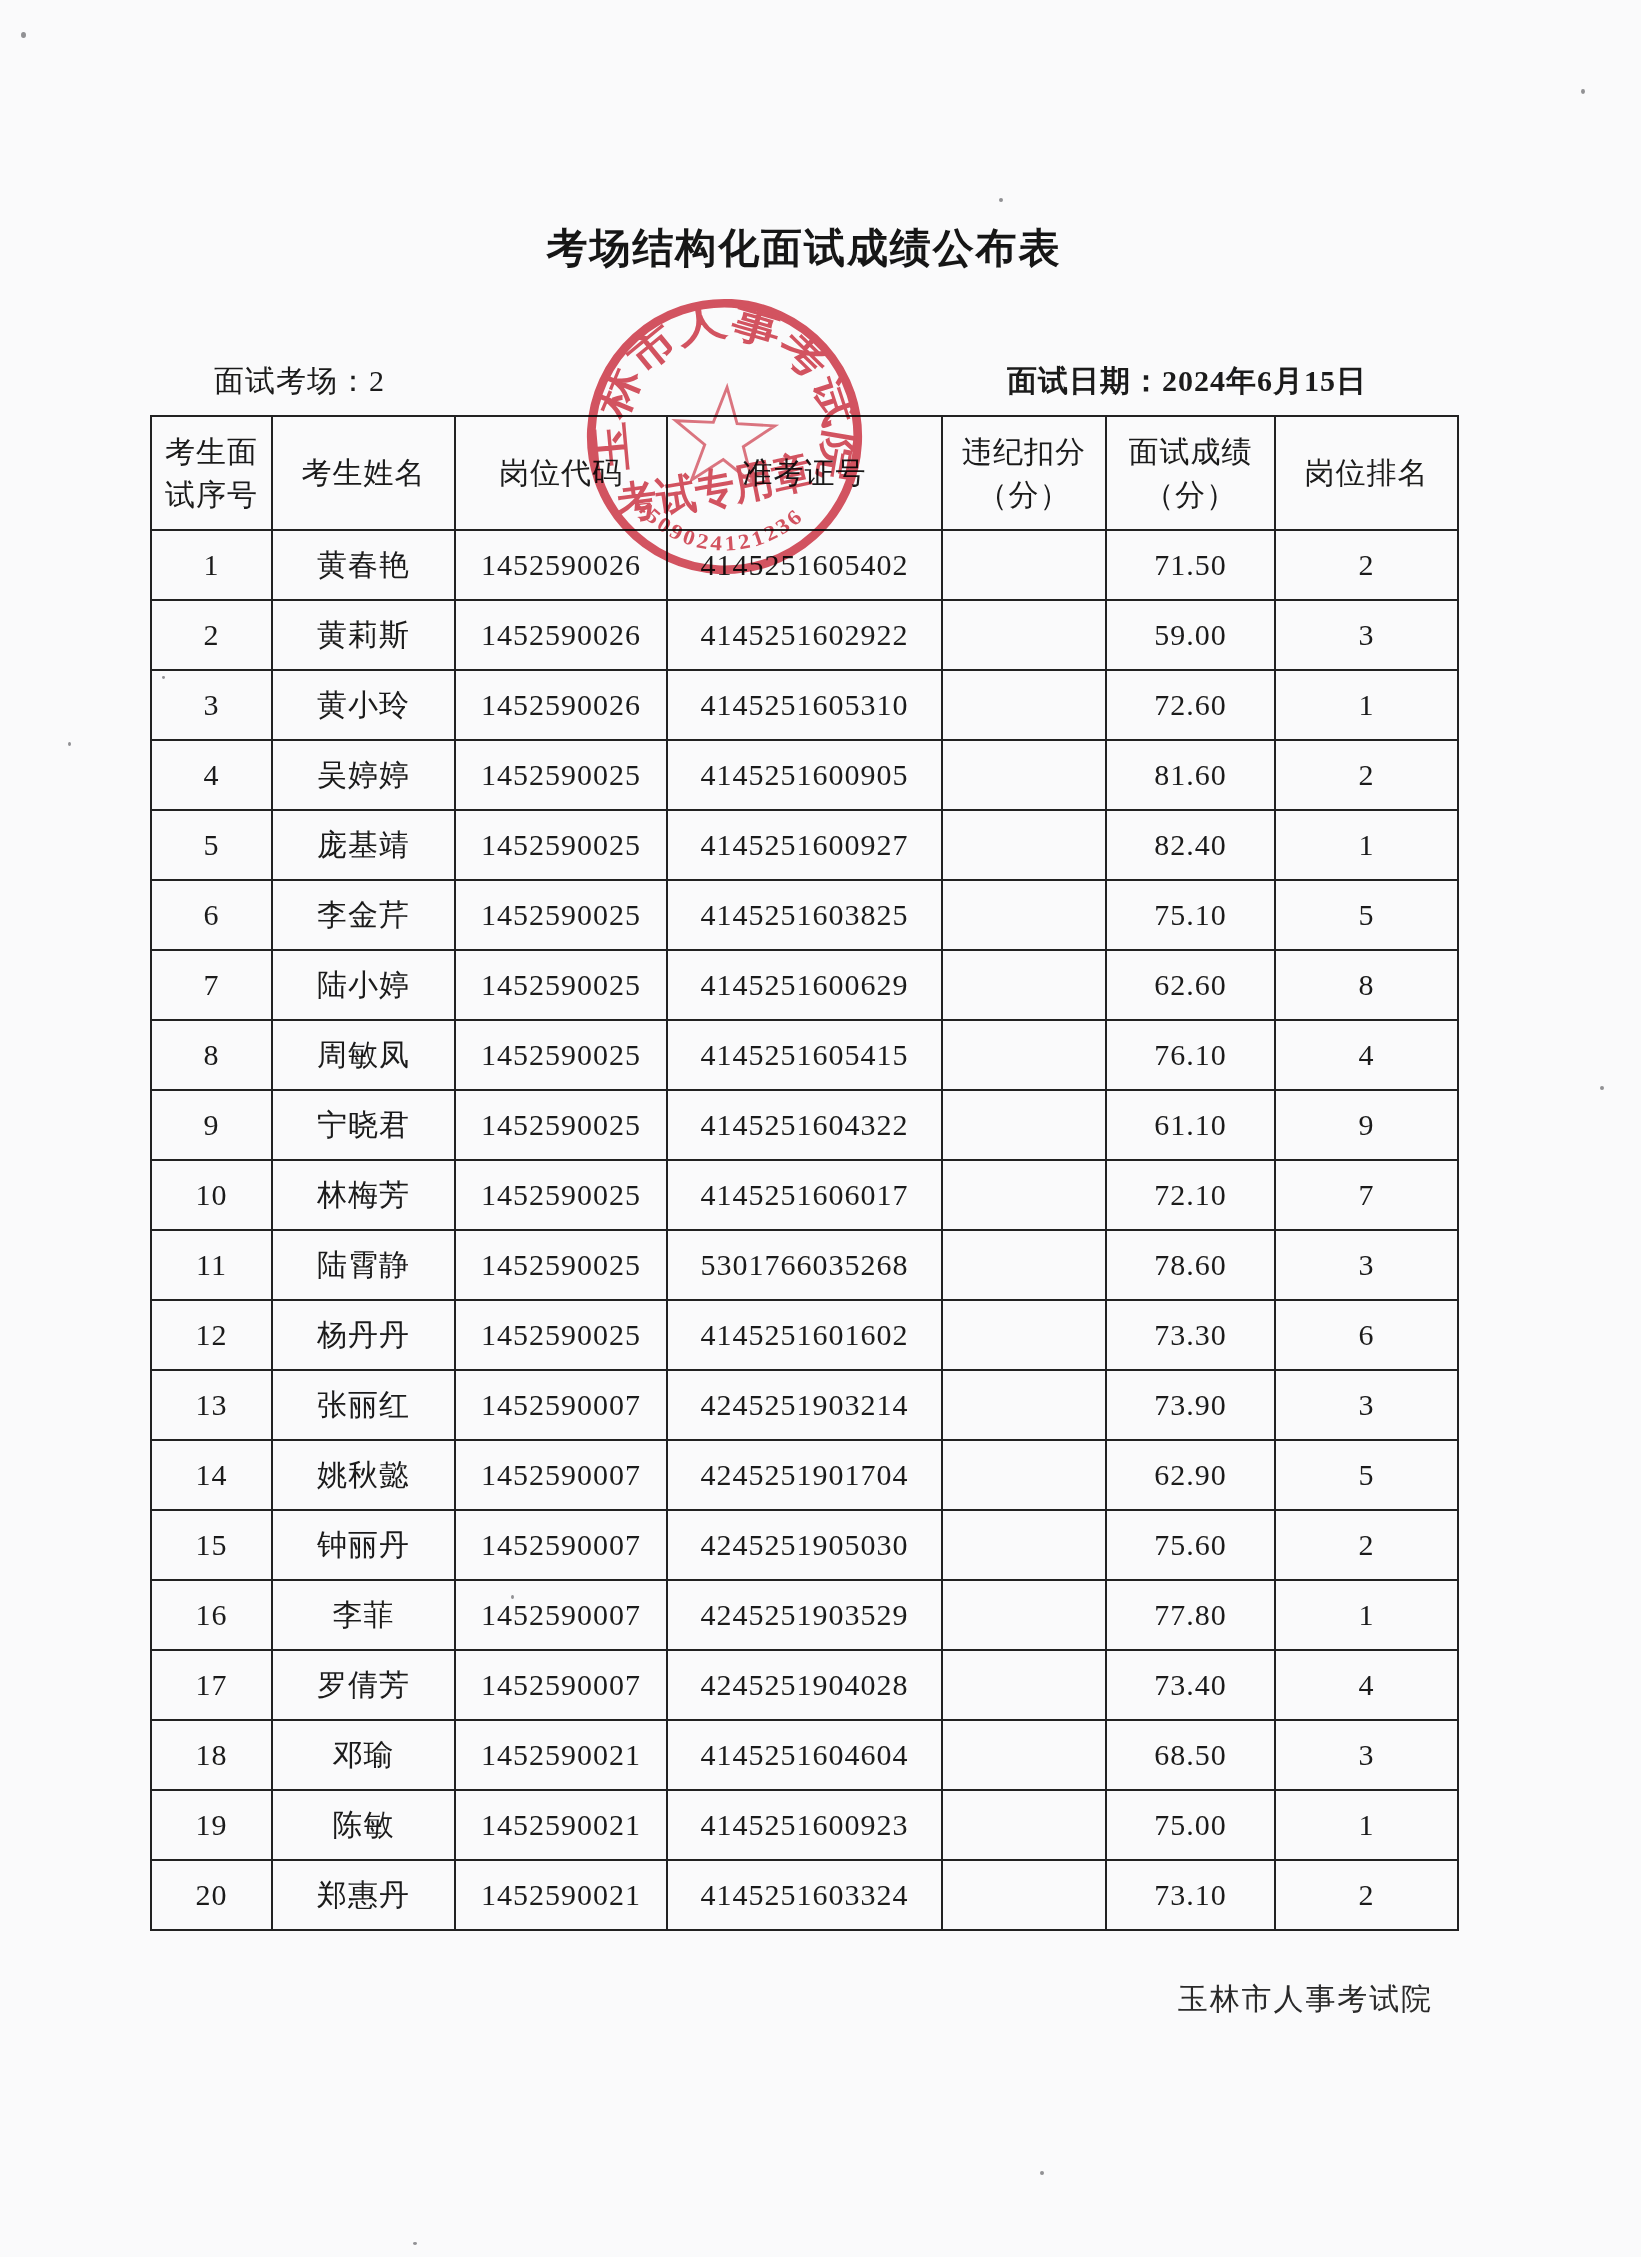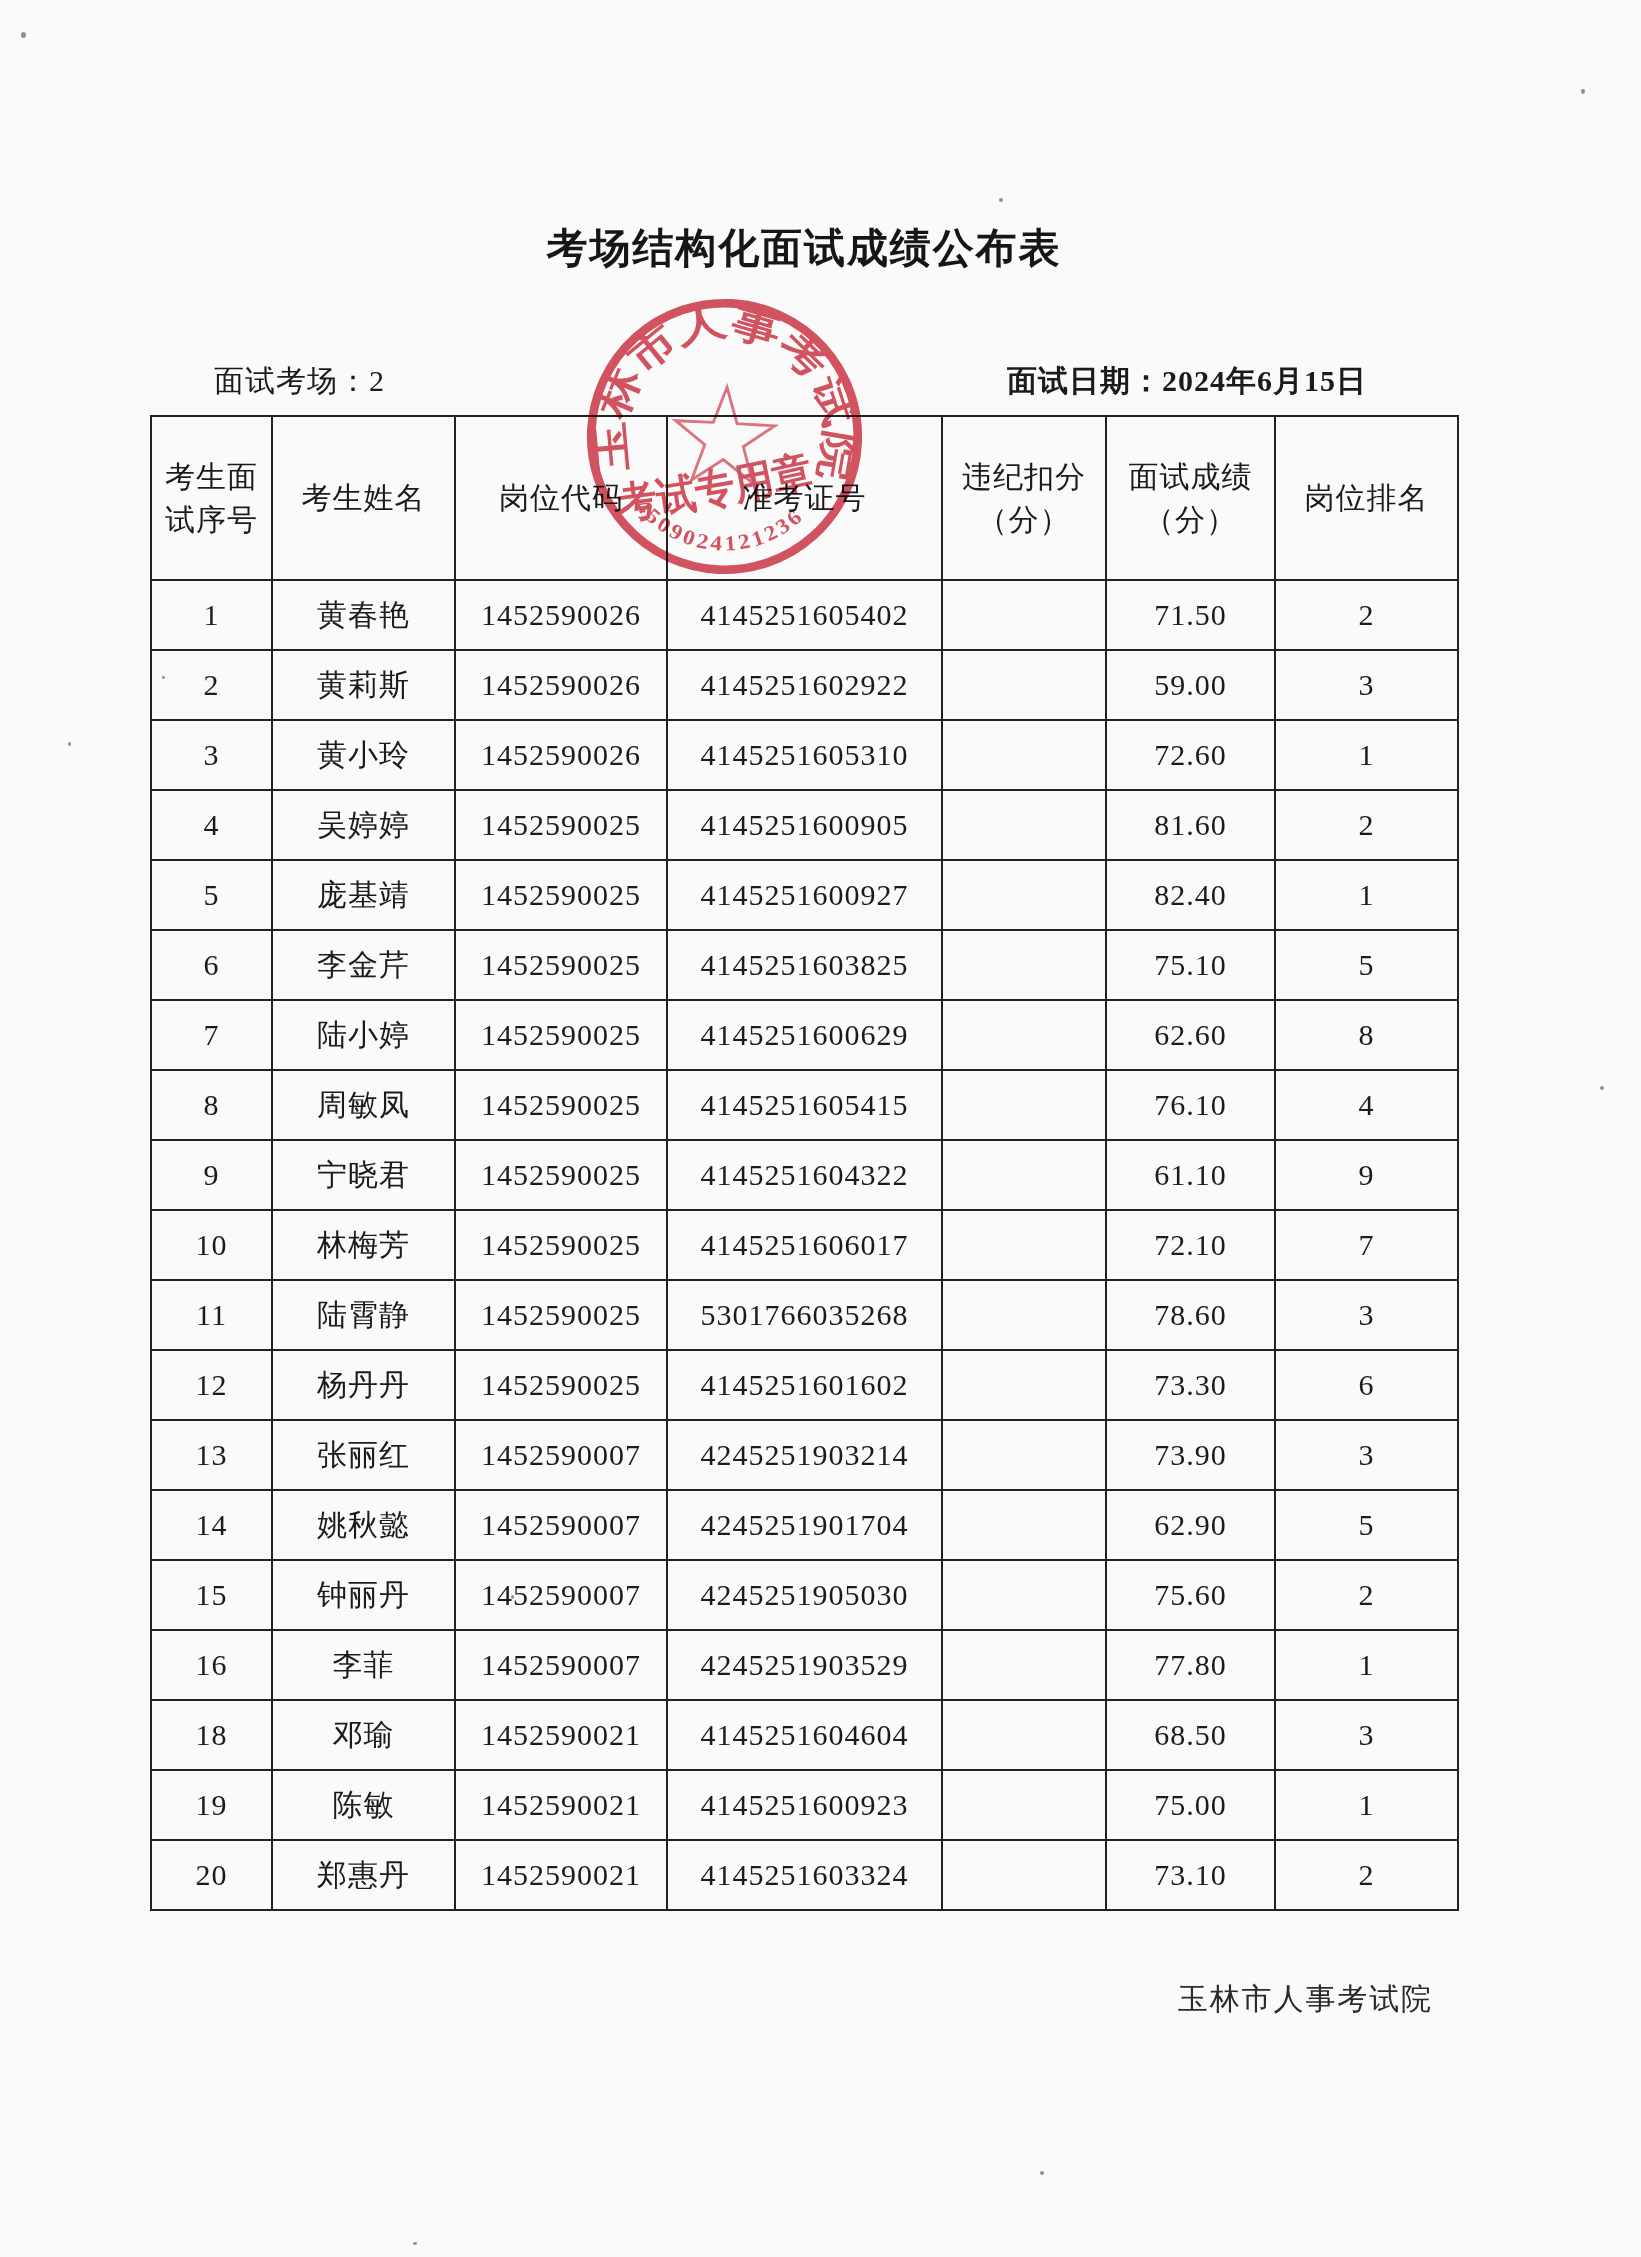--- a/index.html
+++ b/index.html
@@ -27,21 +27,21 @@
   table.results{
     position:absolute;left:150px;top:415px;
     border-collapse:collapse;table-layout:fixed;width:1308px;
   }
   table.results th, table.results td{
     border:2.9px solid #222;
     text-align:center;vertical-align:middle;
     font-size:30px;letter-spacing:1px;
     padding:0;overflow:hidden;
   }
-  table.results thead tr{height:164px;}
+  table.results thead tr{height:114px;}
   table.results tbody tr{height:70px;}
   table.results th{font-weight:400;white-space:pre-line;line-height:1.45;}
   .footer-org{
     position:absolute;left:150px;top:1979px;width:1308px;
     text-align:right;padding-right:25px;box-sizing:border-box;
     font-size:30px;letter-spacing:1.9px;color:#2a2a2a;
   }
   .stamp{
     position:absolute;left:570px;top:282px;width:309px;height:309px;
     mix-blend-mode:multiply;opacity:.88;
@@ -221,20 +221,29 @@
       <tr>
     <td>16</td>
     <td>李菲</td>
     <td>1452590007</td>
     <td>4245251903529</td>
     <td></td>
     <td>77.80</td>
     <td>1</td>
   </tr>
       <tr>
+    <td>17</td>
+    <td>罗倩芳</td>
+    <td>1452590007</td>
+    <td>4245251904028</td>
+    <td></td>
+    <td>73.40</td>
+    <td>4</td>
+  </tr>
+      <tr>
     <td>18</td>
     <td>邓瑜</td>
     <td>1452590021</td>
     <td>4145251604604</td>
     <td></td>
     <td>68.50</td>
     <td>3</td>
   </tr>
       <tr>
     <td>19</td>

